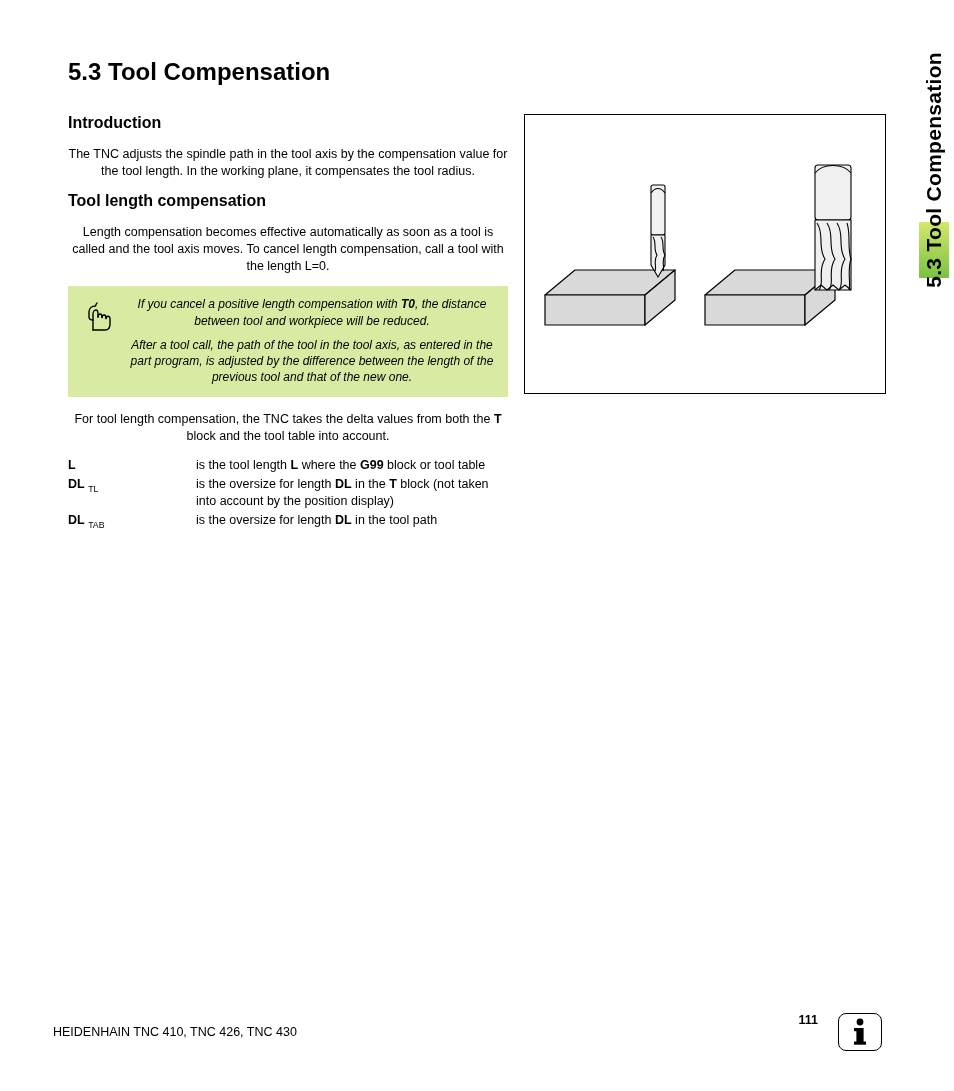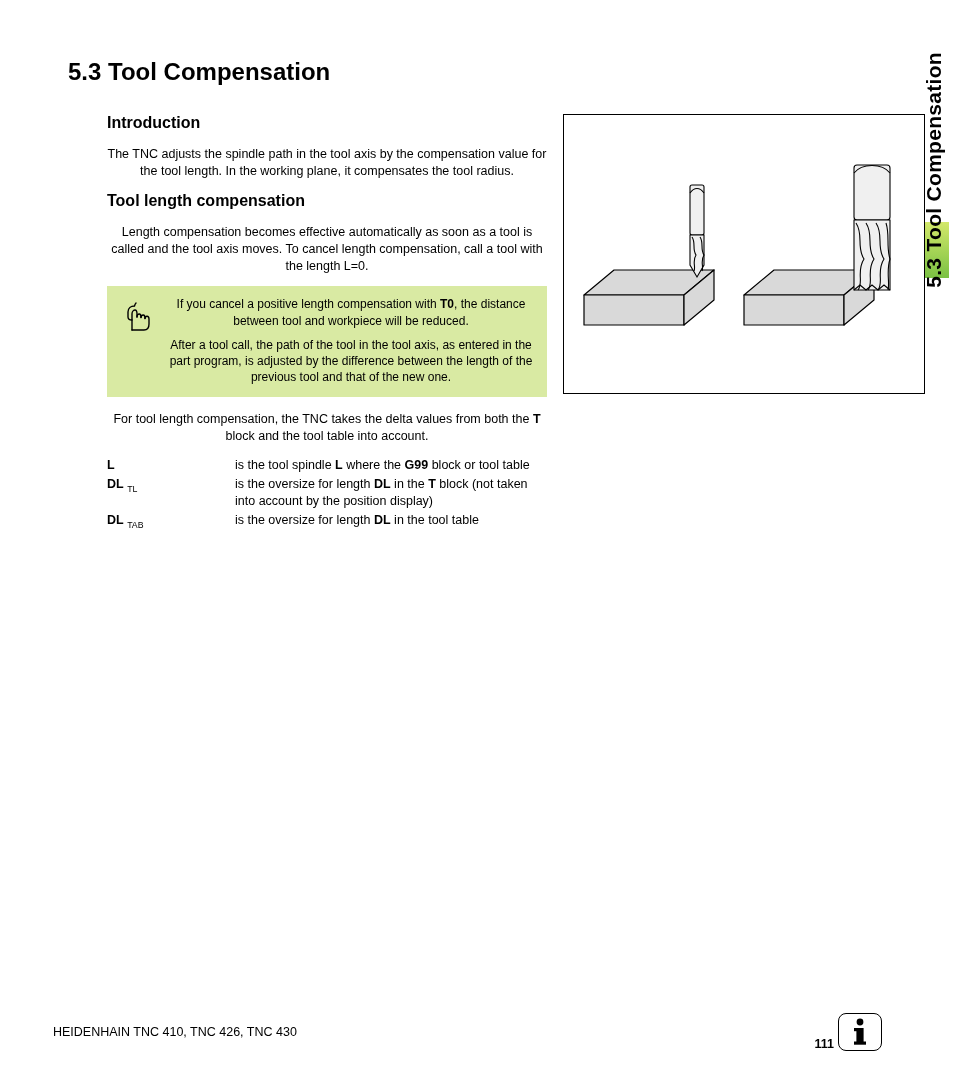--- a/index.html
+++ b/index.html
@@ -20,21 +20,20 @@
     margin-bottom: 28px;
   }
   h2 {
     font-size: 16px;
     font-weight: bold;
     margin-bottom: 14px;
   }
   .two-col {
     display: flex;
     gap: 16px;
-    margin-left: 39px;
   }
   .left-col { flex: 0 0 440px; }
   .right-col { flex: 1; }
   p {
     font-size: 12.5px;
     line-height: 1.35;
     margin-bottom: 12px;
     text-align: center;
   }
   .note-box {
@@ -44,21 +43,21 @@
     margin: 10px 0 14px 0;
     gap: 14px;
   }
   .note-icon {
     flex: 0 0 34px;
     display: flex;
     align-items: flex-start;
     justify-content: center;
     padding-top: 4px;
   }
-  .note-text p { margin-bottom: 8px; font-size: 12px; }
+  .note-text p { margin-bottom: 8px; font-size: 12px; font-style: italic; }
   .note-text p:last-child { margin-bottom: 0; }
   .bold { font-weight: bold; }
   .def-table {
     font-size: 12.5px;
     line-height: 1.35;
   }
   .def-row { display: flex; margin-bottom: 2px; }
   .def-term { flex: 0 0 128px; }
   .def-desc { flex: 1; }
   sub { font-size: 0.7em; vertical-align: sub; }
@@ -94,22 +93,22 @@
     bottom: 40px;
     left: 53px;
     right: 72px;
     display: flex;
     justify-content: space-between;
     align-items: center;
     font-size: 12.5px;
   }
   .footer-right {
     display: flex;
-    align-items: flex-end;
-    gap: 4px;
+    align-items: flex-start;
+    gap: 20px;
   }
   .page-num { font-weight: bold; }
   .info-box {
     width: 44px;
     height: 38px;
     border: 1.5px solid #000;
     border-radius: 8px;
     display: flex;
     align-items: center;
     justify-content: center;
@@ -159,33 +158,33 @@
 
       <p>
         <span>For tool length compensation, the TNC takes the delta values from both the </span><span class="bold">T</span><span> block and the tool table into account.</span>
       </p>
 
 
       <div class="def-table">
         <div class="def-row">
           <div class="def-term"><span class="bold">L</span></div>
           <div class="def-desc">
-            <span>is the tool spindle </span><span class="bold">L</span><span> where the </span><span class="bold">G99</span><span> block or tool table</span>
+            <span>is the tool length </span><span class="bold">L</span><span> where the </span><span class="bold">G99</span><span> block or tool table</span>
           </div>
         </div>
         <div class="def-row">
           <div class="def-term"><span class="bold">DL</span> <sub>TL</sub></div>
           <div class="def-desc">
             <span>is the oversize for length </span><span class="bold">DL</span><span> in the </span><span class="bold">T</span><span> block (not taken into account by the position display)</span>
           </div>
         </div>
         <div class="def-row">
           <div class="def-term"><span class="bold">DL</span> <sub>TAB</sub></div>
           <div class="def-desc">
-            <span>is the oversize for length </span><span class="bold">DL</span><span> in the tool table</span>
+            <span>is the oversize for length </span><span class="bold">DL</span><span> in the tool path</span>
           </div>
         </div>
       </div>
 
     </div>
 
     <div class="right-col">
       <figure class="figure-box">
         <svg width="360" height="278" viewBox="0 0 360 278">
 

